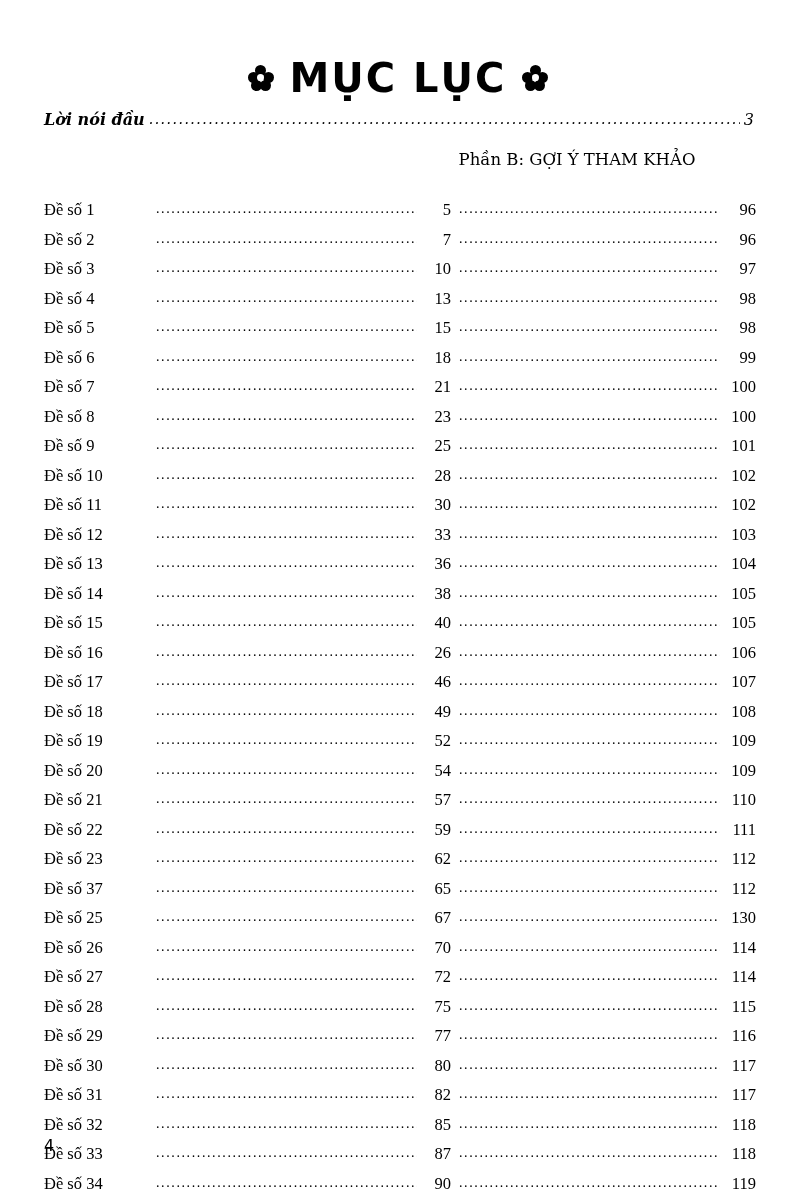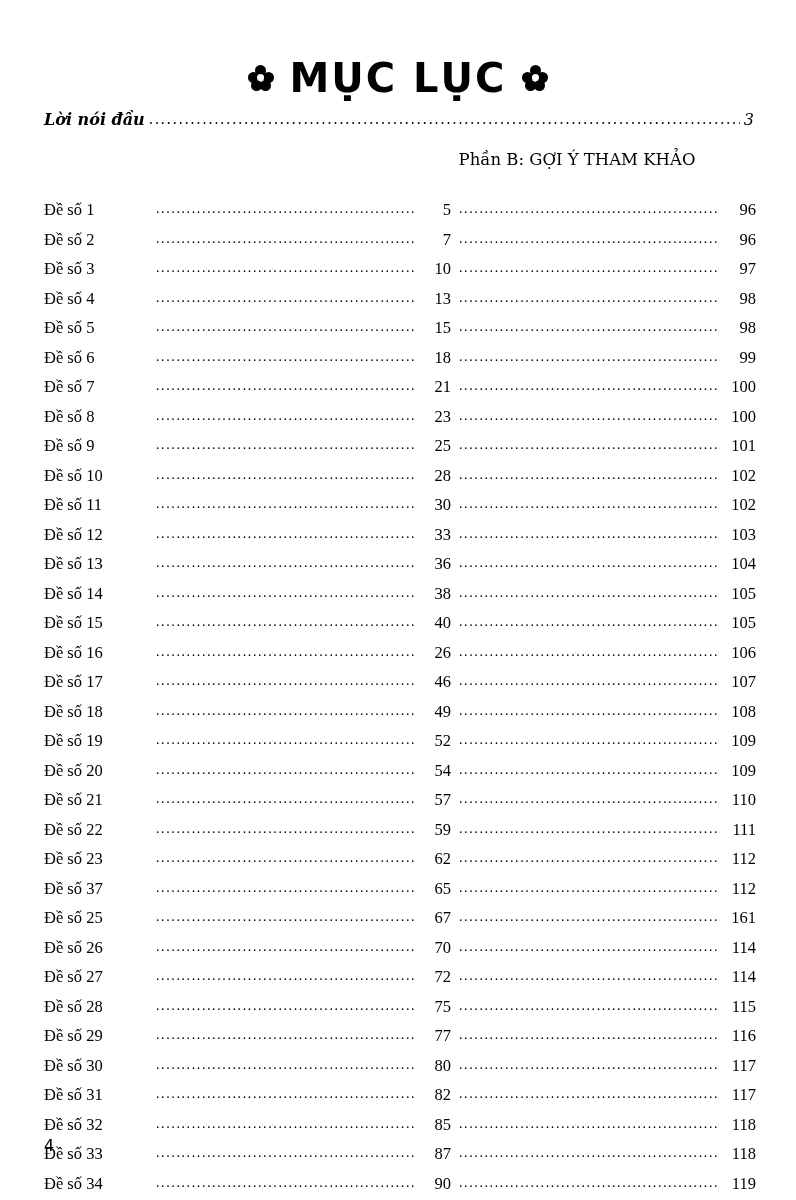--- a/index.html
+++ b/index.html
@@ -418,21 +418,21 @@
         <span class="gap"></span>
         <span class="leader2">................................................................................................................................</span>
         <span class="pageB">112</span>
       </div>
       <div class="entry">
         <span class="name">Đề số 25</span>
         <span class="leader">................................................................................................................................</span>
         <span class="pageA">67</span>
         <span class="gap"></span>
         <span class="leader2">................................................................................................................................</span>
-        <span class="pageB">161</span>
+        <span class="pageB">130</span>
       </div>
       <div class="entry">
         <span class="name">Đề số 26</span>
         <span class="leader">................................................................................................................................</span>
         <span class="pageA">70</span>
         <span class="gap"></span>
         <span class="leader2">................................................................................................................................</span>
         <span class="pageB">114</span>
       </div>
       <div class="entry">

